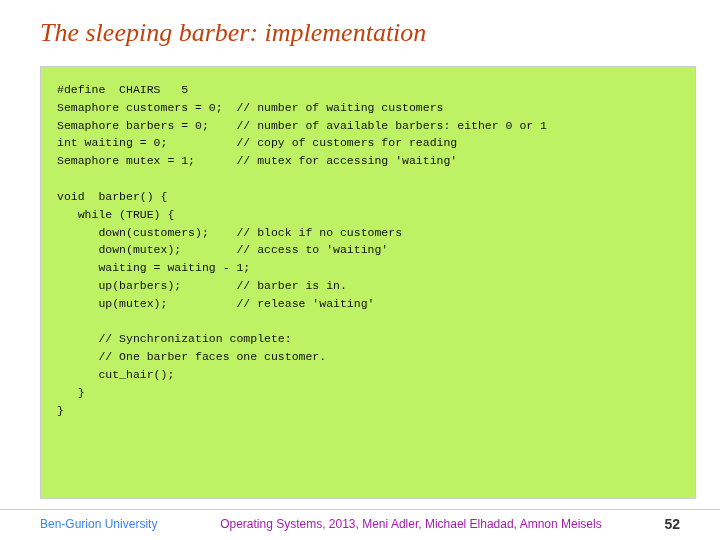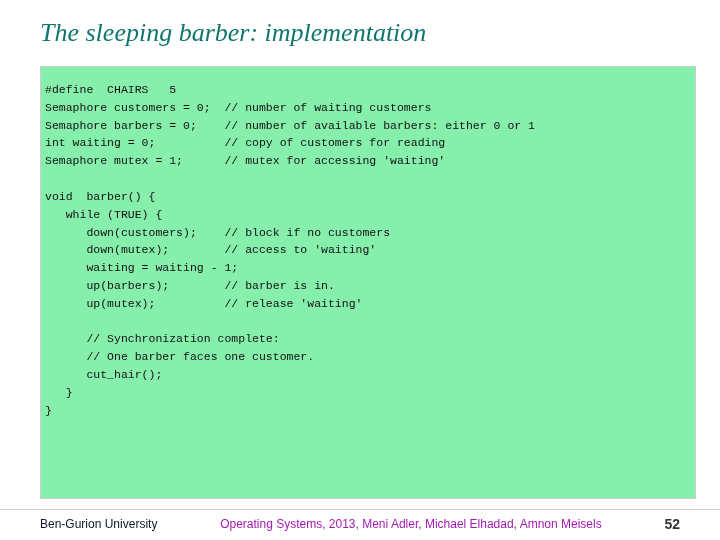--- a/index.html
+++ b/index.html
@@ -24,30 +24,30 @@
       padding: 0;
     }
 
     .title-area {
       padding: 18px 40px 10px 40px;
     }
 
     .slide-title {
       font-family: Georgia, 'Times New Roman', serif;
       font-size: 26px;
-      color: #0f766e;
+      color: #c2410c;
       font-style: italic;
       font-weight: normal;
     }
 
     .code-box {
       margin: 8px 24px 10px 40px;
       border: 1px solid #cccccc;
-      background: #86efac;
-      padding: 14px 4px;
+      background: #bef264;
+      padding: 14px 16px;
       flex: 1;
     }
 
     .code-content {
       font-family: 'Courier New', Courier, monospace;
       font-size: 11.5px;
       line-height: 1.55;
       color: #111111;
       white-space: pre;
     }
@@ -56,21 +56,21 @@
       display: flex;
       justify-content: space-between;
       align-items: center;
       padding: 6px 40px 8px 40px;
       border-top: 1px solid #cccccc;
       margin-top: auto;
     }
 
     .footer-left {
       font-size: 12px;
-      color: #0f172a;
+      color: #3b82f6;
     }
 
     .footer-center {
       font-size: 12px;
       color: #a21caf;
     }
 
     .footer-right {
       font-size: 14px;
       color: #333333;

